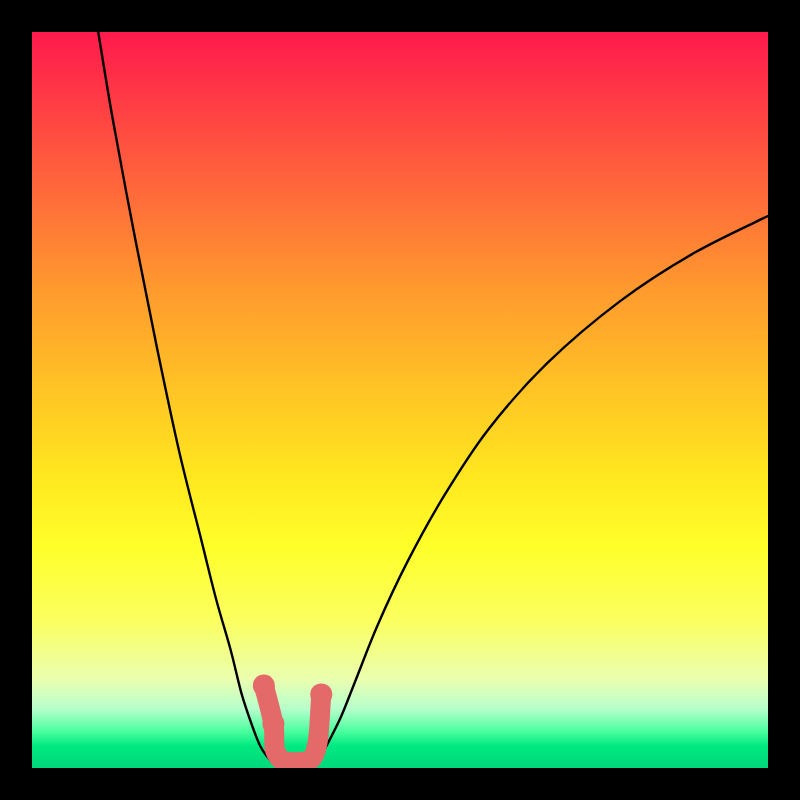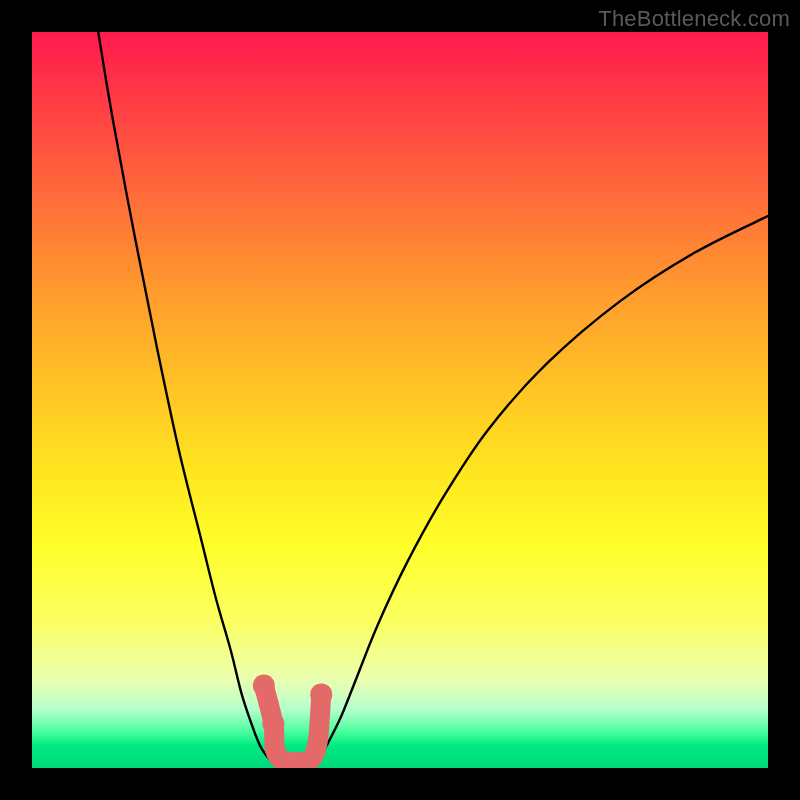--- a/index.html
+++ b/index.html
@@ -72,14 +72,13 @@
           <path d="M 248.76799999999997 736 C 249.62666666666664 736, 251.83466666666666 736, 253.92 736 C 256.00533333333334 736, 258.82666666666665 736, 261.28 736 C 263.7333333333333 736, 266.43199999999996 736, 268.64 736 C 270.848 736, 272.688 736, 274.528 736 C 276.36800000000005 736, 278.8213333333333 736, 279.68 736" fill="none" stroke="#000000" stroke-width="2" stroke-linecap="round"></path>
         </g>
       <g id="blob-layer">
           <path d="M 231.84 653.568 C 233.43466666666666 659.9466666666667, 239.56799999999996 681.168, 241.40799999999996 691.84 C 243.24799999999996 702.5120000000001, 241.40800000000002 711.4666666666667, 242.88000000000002 717.6 C 244.35200000000003 723.7333333333333, 247.54133333333334 726.5546666666667, 250.24 728.64 C 252.93866666666668 730.7253333333333, 256.2506666666667 729.8666666666667, 259.072 730.112 C 261.8933333333333 730.3573333333333, 264.592 730.2346666666666, 267.168 730.112 C 269.744 729.9893333333333, 272.4426666666667 729.9893333333333, 274.528 729.376 C 276.61333333333334 728.7626666666666, 278.208 728.0266666666666, 279.68 726.432 C 281.152 724.8373333333334, 282.3786666666667 722.5066666666667, 283.36 719.808 C 284.34133333333335 717.1093333333333, 284.95466666666664 713.9200000000001, 285.568 710.24 C 286.1813333333333 706.56, 286.4266666666667 705.7013333333333, 287.04 697.728 C 287.65333333333336 689.7546666666666, 288.88 668.288, 289.248 662.4" fill="none" stroke="#e46a6a" stroke-width="20" stroke-linecap="round" stroke-linejoin="round"></path>
           <circle cx="231.84" cy="653.568" r="11" fill="#e46a6a"></circle>
           <circle cx="241.40799999999996" cy="691.84" r="11" fill="#e46a6a"></circle>
           <circle cx="289.248" cy="662.4" r="11" fill="#e46a6a"></circle>
         </g>
     </svg>
   </div>
-  <div class="watermark">TheBottleneck.com</div>
 </div>
 
 </body></html>

